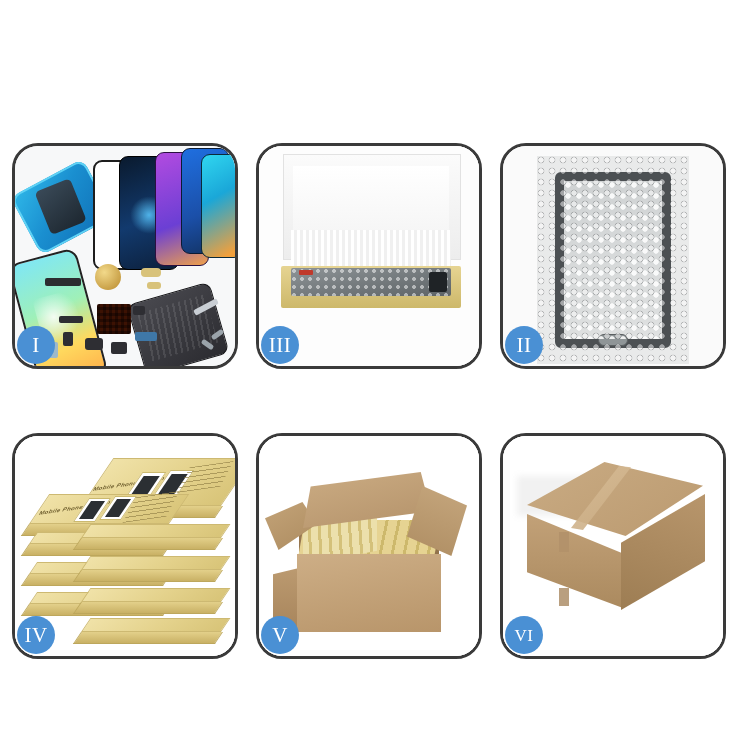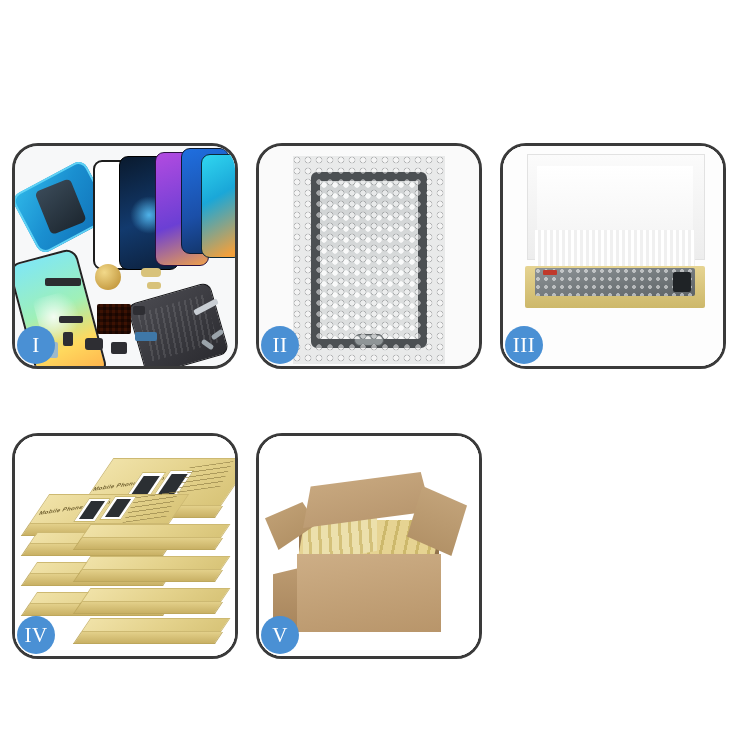--- a/index.html
+++ b/index.html
@@ -233,42 +233,42 @@
         <div class="sp sp9"></div>
         <div class="sp sp10"></div>
         <div class="sp sp11"></div>
         <div class="sp sp12"></div>
       </div>
       <div class="badge">I</div>
     </div>
 
     <div class="panel">
       <div class="panel-inner">
-        <div class="p2-photo">
-          <div class="p2-screen">
-            <div class="bubbles"></div>
-          </div>
-          <div class="bubbles dark"></div>
-        </div>
-      </div>
-      <div class="badge">II</div>
-    </div>
-
-    <div class="panel">
-      <div class="panel-inner">
         <div class="p3-bg"></div>
         <div class="p3-lid"></div>
         <div class="p3-lid2"></div>
         <div class="p3-foam"></div>
         <div class="p3-box"></div>
         <div class="p3-item"></div>
         <div class="p3-red"></div>
         <div class="p3-blk"></div>
       </div>
       <div class="badge">III</div>
+    </div>
+
+    <div class="panel">
+      <div class="panel-inner">
+        <div class="p2-photo">
+          <div class="p2-screen">
+            <div class="bubbles"></div>
+          </div>
+          <div class="bubbles dark"></div>
+        </div>
+      </div>
+      <div class="badge">II</div>
     </div>
 
     <div class="panel">
       <div class="panel-inner">
         <div class="p4-bg"></div>
         <div class="stack">
 
           <div class="ybox" style="left:58px;top:0px;width:140px;height:48px;">
             <div class="top"></div>
             <div class="side" style="top:48px;"></div>
@@ -338,15 +338,28 @@
         <div class="c5-fill2"></div>
         <div class="c5-left"></div>
         <div class="c5-front"></div>
         <div class="c5-flapL"></div>
         <div class="c5-flapT"></div>
         <div class="c5-flapR"></div>
       </div>
       <div class="badge">V</div>
     </div>
 
+    <div class="panel">
+      <div class="panel-inner">
+        <div class="p6-bg"></div>
+        <div class="c6-shadow"></div>
+        <div class="c6-top"></div>
+        <div class="c6-tape"></div>
+        <div class="c6-left"></div>
+        <div class="c6-right"></div>
+        <div class="c6-seam"></div>
+        <div class="c6-seam2"></div>
+      </div>
+      <div class="badge small">VI</div>
+    </div>
 
   </div>
 </div>
 
 </body></html>

